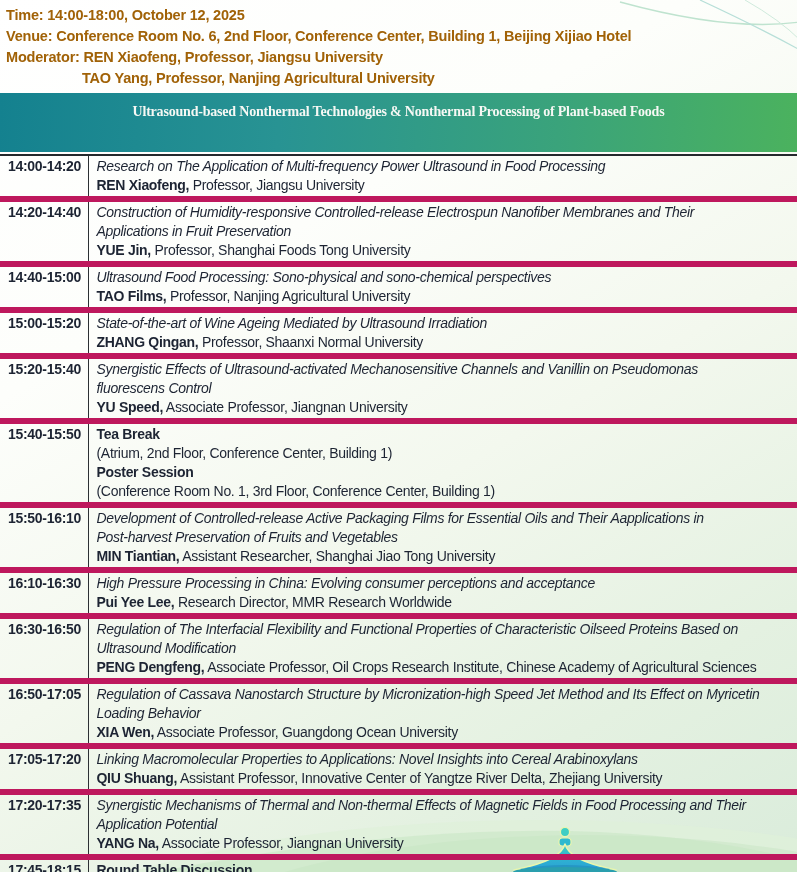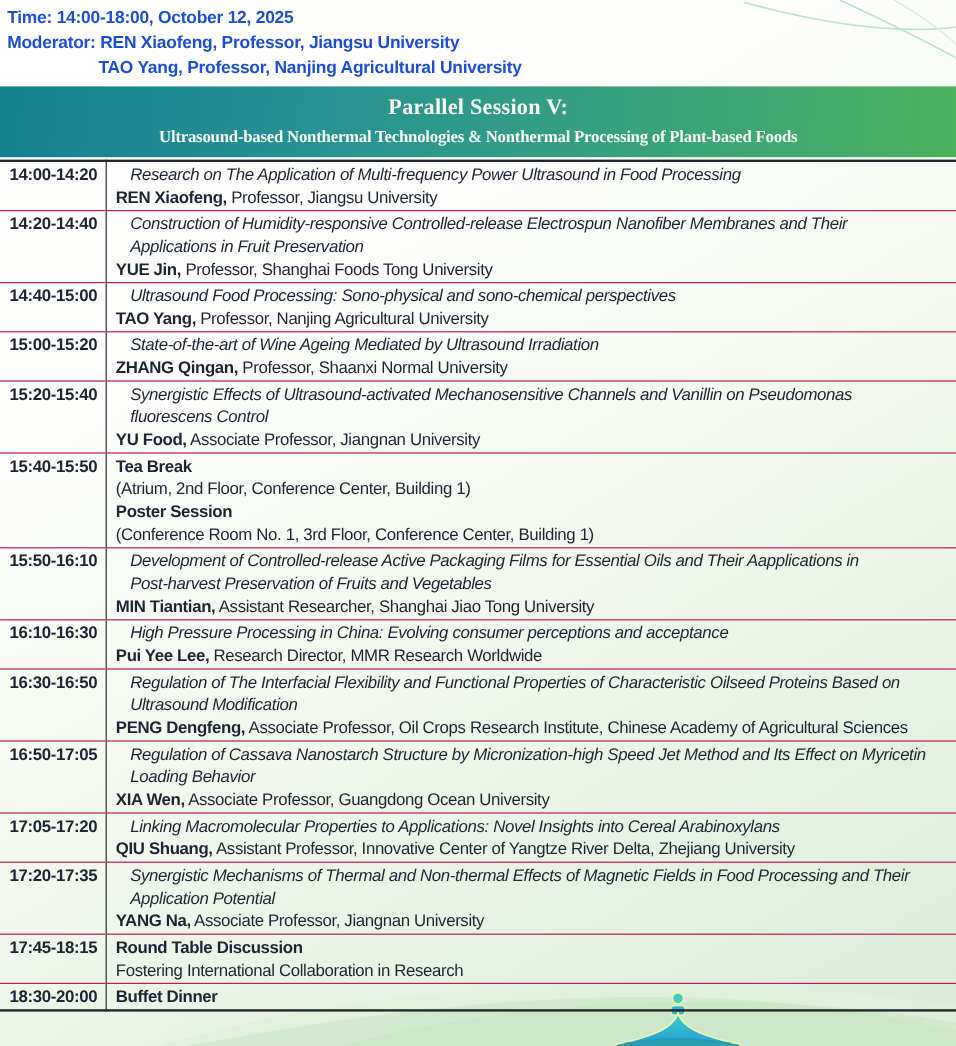--- a/index.html
+++ b/index.html
@@ -13,21 +13,21 @@
   }
   #decor {
     position: absolute; inset: 0; z-index: 0; pointer-events: none;
   }
   #content { position: relative; z-index: 1; }
 
   
   .header { padding: 5px 6px 0 6px; }
   .hline {
     font-size: 14.5px; font-weight: bold; line-height: 21px;
-    letter-spacing: -0.2px; color: #1d4ed8;
+    letter-spacing: -0.2px; color: #a16207;
   }
   .hline.indent { padding-left: 76px; }
 
   
   .banner {
     margin-top: 4px;
     height: 59px;
     background: linear-gradient(93deg, #14818f 0%, #289393 35%, #3aa37b 70%, #4bb25e 100%);
     text-align: center;
     color: #f6f8f4;
@@ -40,21 +40,21 @@
 
   
   table.schedule {
     width: 100%;
     border-collapse: collapse;
     margin-top: 2px;
     border-top: 2px solid #24282c;
     border-bottom: 2.5px solid #24282c;
     background: transparent;
   }
-  table.schedule tr { border-bottom: 1px solid #be185d; }
+  table.schedule tr { border-bottom: 6px solid #be185d; }
   table.schedule tr:last-child { border-bottom: none; }
   td.time {
     width: 88px;
     vertical-align: top;
     border-right: 1px solid #2c3034;
     font-weight: bold;
     font-size: 14px;
     letter-spacing: -0.3px;
     padding: 1px 2px 1px 8px;
     line-height: 19px;
@@ -65,21 +65,21 @@
     padding: 1px 6px 1px 8px;
   }
   td.cell.center { text-align: left; }
   .line {
     font-size: 14px;
     line-height: 19px;
     letter-spacing: -0.3px;
     white-space: nowrap;
   }
   td.cell.center .line { white-space: normal; }
-  .line.title { font-style: italic; margin-left: 12px; }
+  .line.title { font-style: italic; }
   .line.strong { font-weight: bold; }
   .line b { font-weight: bold; }
 </style>
 </head>
 <body>
 
 <svg id="decor" width="797" height="872" viewBox="0 0 797 872" xmlns="http://www.w3.org/2000/svg">
   <defs>
     <linearGradient id="spireGrad" x1="0" y1="0" x2="0" y2="1">
       <stop offset="0" stop-color="#3ecec4"></stop>
@@ -106,26 +106,26 @@
     <path d="M 565,844 C 562,855 548,863 514,870 Q 540,867 565,867 Q 590,867 616,870 C 582,863 568,855 565,844 Z" fill="url(#spireGrad)" stroke="#e9f6ae" stroke-width="1.5" stroke-linejoin="round"></path>
     <path d="M 520,869 Q 565,861 610,869 L 606,872 L 524,872 Z" fill="#2596c4"></path>
     <ellipse cx="565" cy="872" rx="52" ry="5" fill="#2a9fae"></ellipse>
   </g>
 </svg>
 
 <div id="content">
 
   <div class="header">
     <div class="hline">Time: 14:00-18:00, October 12, 2025</div>
+    <div class="hline">Venue: Conference Room No. 6, 2nd Floor, Conference Center, Building 1, Beijing Xijiao Hotel</div>
     <div class="hline">Moderator: REN Xiaofeng, Professor, Jiangsu University</div>
     <div class="hline indent">TAO Yang, Professor, Nanjing Agricultural University</div>
   </div>
 
   <div class="banner">
-    <div class="banner-line1">Parallel Session V:</div>
     <div class="banner-line2">Ultrasound-based Nonthermal Technologies &amp; Nonthermal Processing of Plant-based Foods</div>
   </div>
 
   <table class="schedule">
     <tbody id="schedule-body">
         <tr>
           <td class="time">14:00-14:20</td>
           <td class="cell">
             <div class="line title">Research on The Application of Multi-frequency Power Ultrasound in Food Processing</div>
             <div class="line"><b>REN Xiaofeng,</b><span> Professor, Jiangsu University</span></div>
@@ -136,36 +136,36 @@
           <td class="cell">
             <div class="line title">Construction of Humidity-responsive Controlled-release Electrospun Nanofiber Membranes and Their</div>
             <div class="line title">Applications in Fruit Preservation</div>
             <div class="line"><b>YUE Jin,</b><span> Professor, Shanghai Foods Tong University</span></div>
           </td>
         </tr>
         <tr>
           <td class="time">14:40-15:00</td>
           <td class="cell">
             <div class="line title">Ultrasound Food Processing: Sono-physical and sono-chemical perspectives</div>
-            <div class="line"><b>TAO Yang,</b><span> Professor, Nanjing Agricultural University</span></div>
+            <div class="line"><b>TAO Films,</b><span> Professor, Nanjing Agricultural University</span></div>
           </td>
         </tr>
         <tr>
           <td class="time">15:00-15:20</td>
           <td class="cell">
             <div class="line title">State-of-the-art of Wine Ageing Mediated by Ultrasound Irradiation</div>
             <div class="line"><b>ZHANG Qingan,</b><span> Professor, Shaanxi Normal University</span></div>
           </td>
         </tr>
         <tr>
           <td class="time">15:20-15:40</td>
           <td class="cell">
             <div class="line title">Synergistic Effects of Ultrasound-activated Mechanosensitive Channels and Vanillin on Pseudomonas</div>
             <div class="line title">fluorescens Control</div>
-            <div class="line"><b>YU Food,</b><span> Associate Professor, Jiangnan University</span></div>
+            <div class="line"><b>YU Speed,</b><span> Associate Professor, Jiangnan University</span></div>
           </td>
         </tr>
         <tr>
           <td class="time">15:40-15:50</td>
           <td class="cell">
             <div class="line strong">Tea Break</div>
             <div class="line">(Atrium, 2nd Floor, Conference Center, Building 1)</div>
             <div class="line strong">Poster Session</div>
             <div class="line">(Conference Room No. 1, 3rd Floor, Conference Center, Building 1)</div>
           </td>

